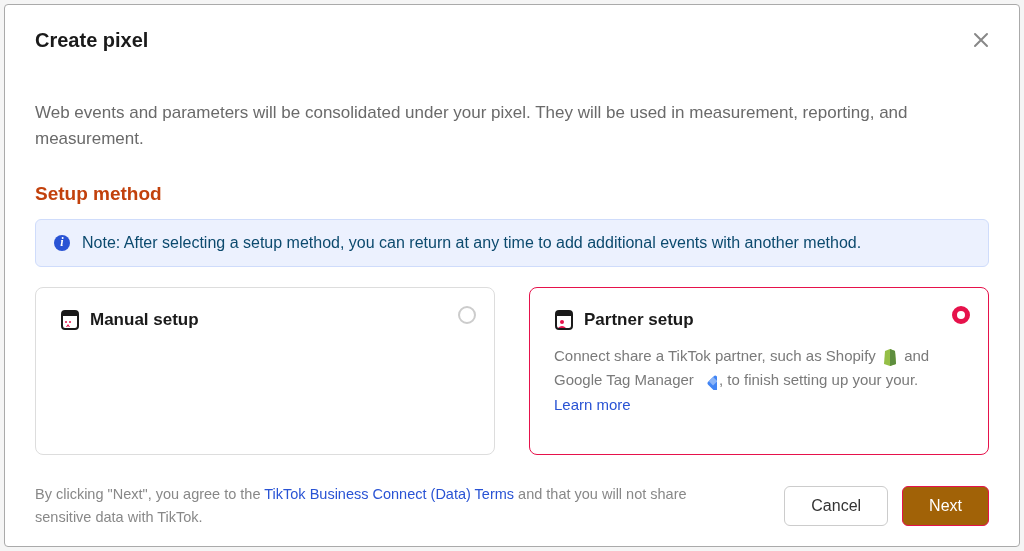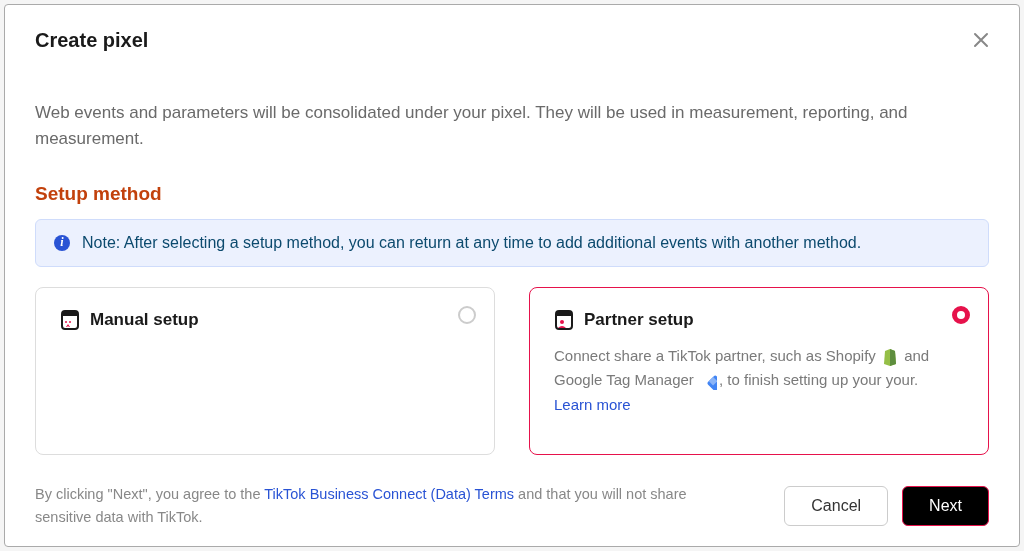--- a/index.html
+++ b/index.html
@@ -157,21 +157,21 @@
     .btn {
       padding: 10px 26px;
       border-radius: 6px;
       font-size: 16px;
       cursor: pointer;
       border: 1px solid #ccc;
       background: #fff;
       color: #333;
     }
     .btn-primary {
-      background: #000000;
+      background: #a16207;
       color: #fff;
       border-color: #e6124b;
       font-weight: 500;
     }
     .pixel-icon-svg { display: block; }
   </style>
 </head>
 <body>
 
 <div class="modal">

